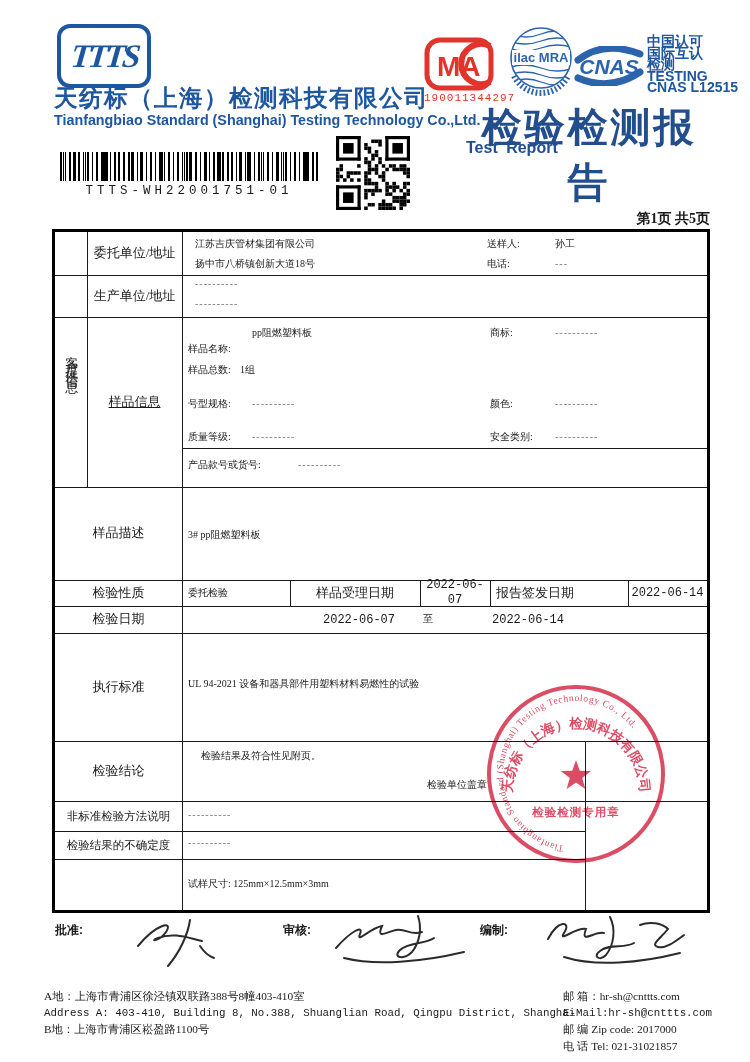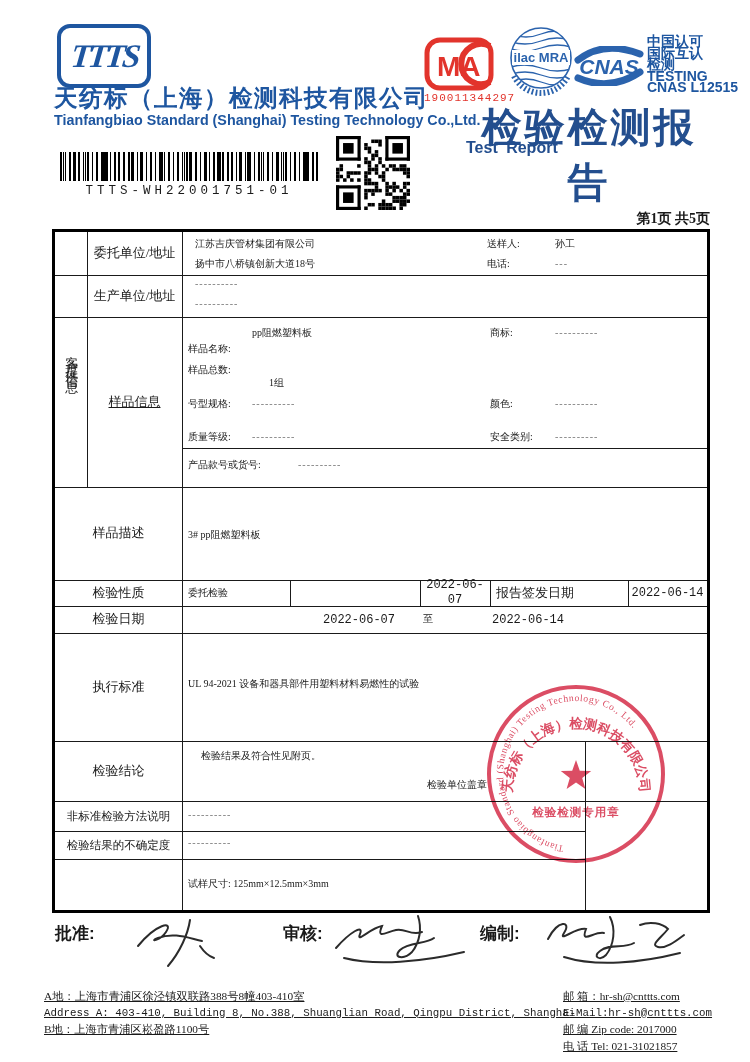--- a/index.html
+++ b/index.html
@@ -34,23 +34,23 @@
   .hl{height:1px;} .vl{width:1px;}
   .cell{position:absolute;display:flex;align-items:center;justify-content:center;text-align:center;
         font-size:13px;line-height:1.25;}
   .txt{position:absolute;font-size:10px;white-space:nowrap;}
   .dash{color:#777;letter-spacing:1px;}
   .vert{writing-mode:vertical-rl;text-orientation:upright;letter-spacing:5px;font-size:13px;}
   .small{font-size:11.5px;}
   
   .stamp{left:483px;top:681px;width:186px;height:186px;opacity:0.88;mix-blend-mode:multiply;pointer-events:none;}
   
-  .sig-label{font-size:17px;font-weight:bold;font-family:"Liberation Sans",sans-serif;}
-  
-  .foot{font-size:11.3px;line-height:16.5px;text-decoration:underline;}
+  .sig-label{font-size:12px;font-weight:bold;font-family:"Liberation Sans",sans-serif;}
+  
+  .foot{font-size:11.3px;line-height:16.5px;}
   .foot-en{font-family:"Liberation Mono","DejaVu Sans Mono",monospace;font-size:10.8px;}
 </style>
 </head>
 <body>
 
 <div class="abs ttts-box">
   <span>TTTS</span>
 </div>
 <div class="abs company-cn">天纺标（上海）检测科技有限公司</div>
 <div class="abs company-en">Tianfangbiao Standard (Shanghai) Testing Technology Co.,Ltd.</div>
@@ -271,37 +271,38 @@
   <div class="cell" style="left:32px;top:43px;width:95px;height:42px;">生产单位/地址</div>
   <div class="txt dash" style="left:140px;top:46px;">----------</div>
   <div class="txt dash" style="left:140px;top:66px;">----------</div>
 
   <div class="cell" style="left:32px;top:85px;width:95px;height:170px;text-decoration:underline;">样品信息</div>
   <div class="txt" style="left:133px;top:94px;margin-top:16px;">样品名称:</div>
   <div class="txt" style="left:197px;top:94px;">pp阻燃塑料板</div>
   <div class="txt" style="left:435px;top:94px;">商标:</div>
   <div class="txt dash" style="left:500px;top:95px;">----------</div>
   <div class="txt" style="left:133px;top:131px;">样品总数:</div>
-  <div class="txt" style="left:214px;top:131px;margin-top:13px;">1组</div>
+  <div class="txt" style="left:185px;top:131px;">1组</div>
   <div class="txt" style="left:133px;top:165px;">号型规格:</div>
   <div class="txt dash" style="left:197px;top:166px;">----------</div>
   <div class="txt" style="left:435px;top:165px;">颜色:</div>
   <div class="txt dash" style="left:500px;top:166px;">----------</div>
   <div class="txt" style="left:133px;top:198px;">质量等级:</div>
   <div class="txt dash" style="left:197px;top:199px;">----------</div>
   <div class="txt" style="left:435px;top:198px;">安全类别:</div>
   <div class="txt dash" style="left:500px;top:199px;">----------</div>
   <div class="txt" style="left:133px;top:226px;">产品款号或货号:</div>
   <div class="txt dash" style="left:243px;top:227px;">----------</div>
 
   <div class="cell" style="left:0;top:255px;width:127px;height:93px;">样品描述</div>
   <div class="txt" style="left:133px;top:296px;">3# pp阻燃塑料板</div>
 
   <div class="cell" style="left:0;top:348px;width:127px;height:26px;">检验性质</div>
   <div class="txt" style="left:133px;top:354px;">委托检验</div>
+  <div class="cell" style="left:235px;top:348px;width:130px;height:26px;">样品受理日期</div>
   <div class="cell mono" style="left:365px;top:348px;width:70px;height:26px;font-size:12px;">2022-06-07</div>
   <div class="cell" style="left:411px;top:348px;width:138px;height:26px;">报告签发日期</div>
   <div class="cell mono" style="left:573px;top:348px;width:79px;height:26px;font-size:12px;">2022-06-14</div>
 
   <div class="cell" style="left:0;top:374px;width:127px;height:27px;">检验日期</div>
   <div class="txt mono" style="left:268px;top:381px;font-size:12px;">2022-06-07</div>
   <div class="txt" style="left:368px;top:380px;">至</div>
   <div class="txt mono" style="left:437px;top:381px;font-size:12px;">2022-06-14</div>
 
   <div class="cell" style="left:0;top:401px;width:127px;height:108px;">执行标准</div>

